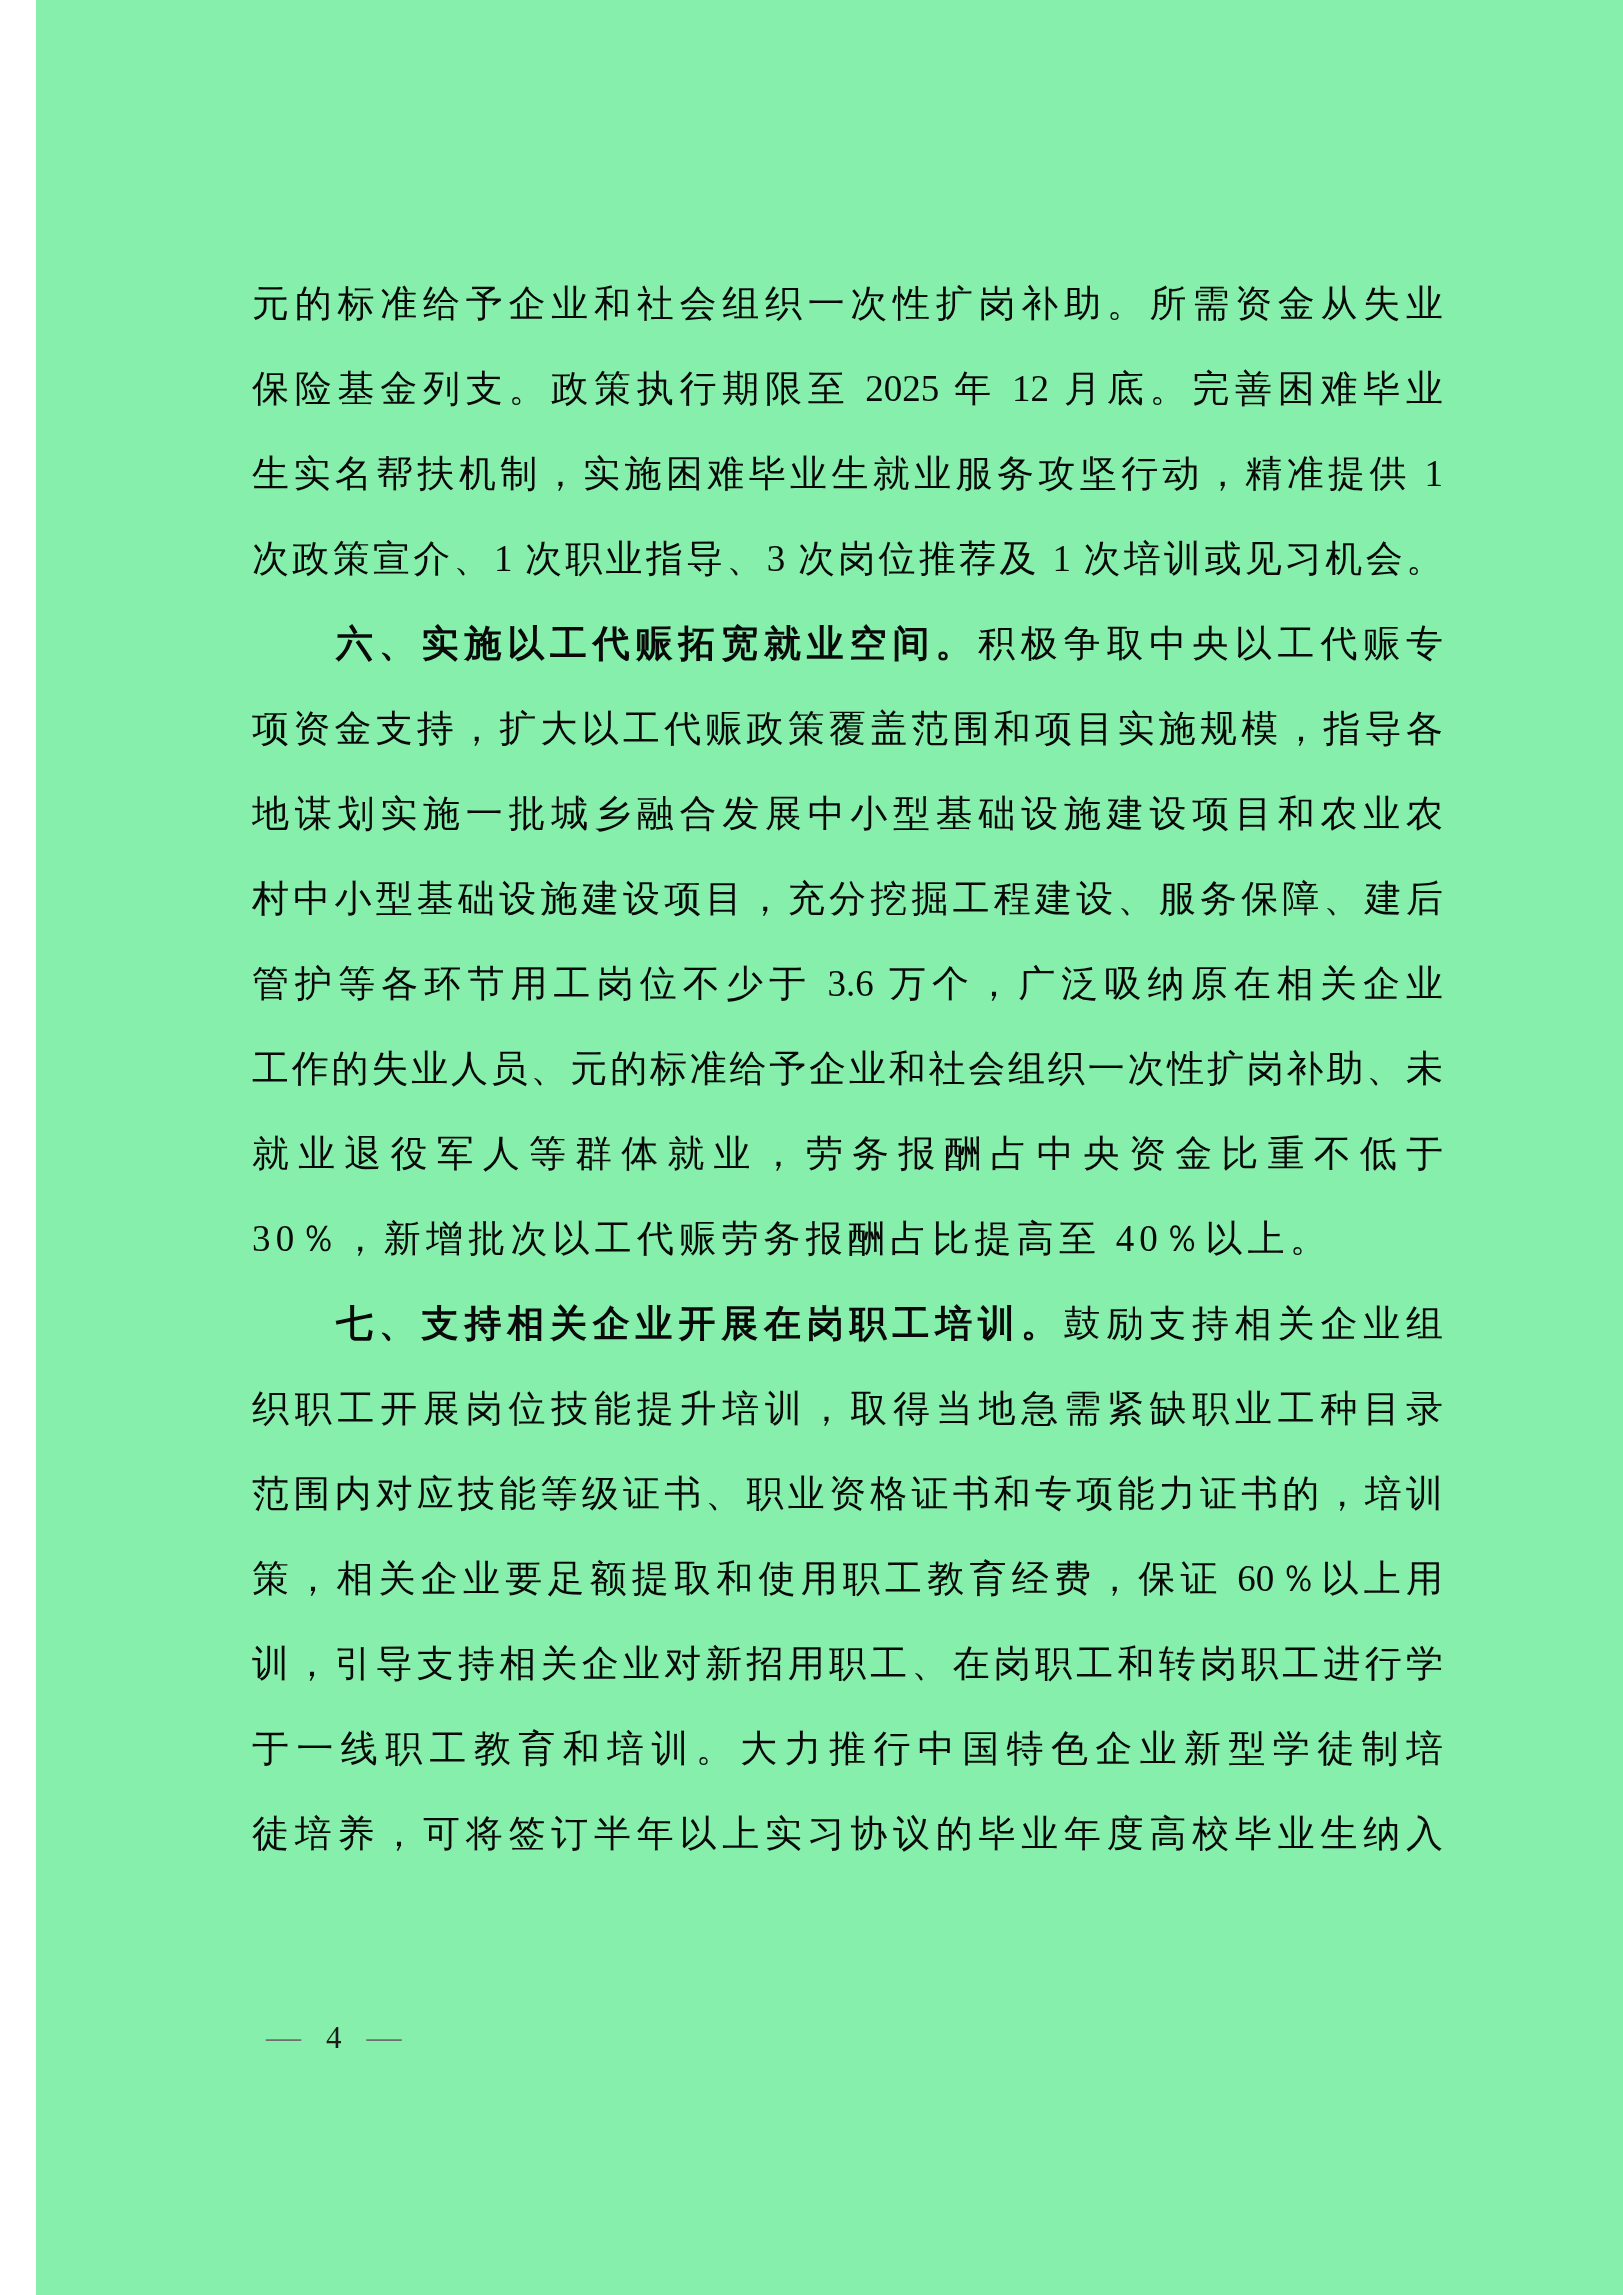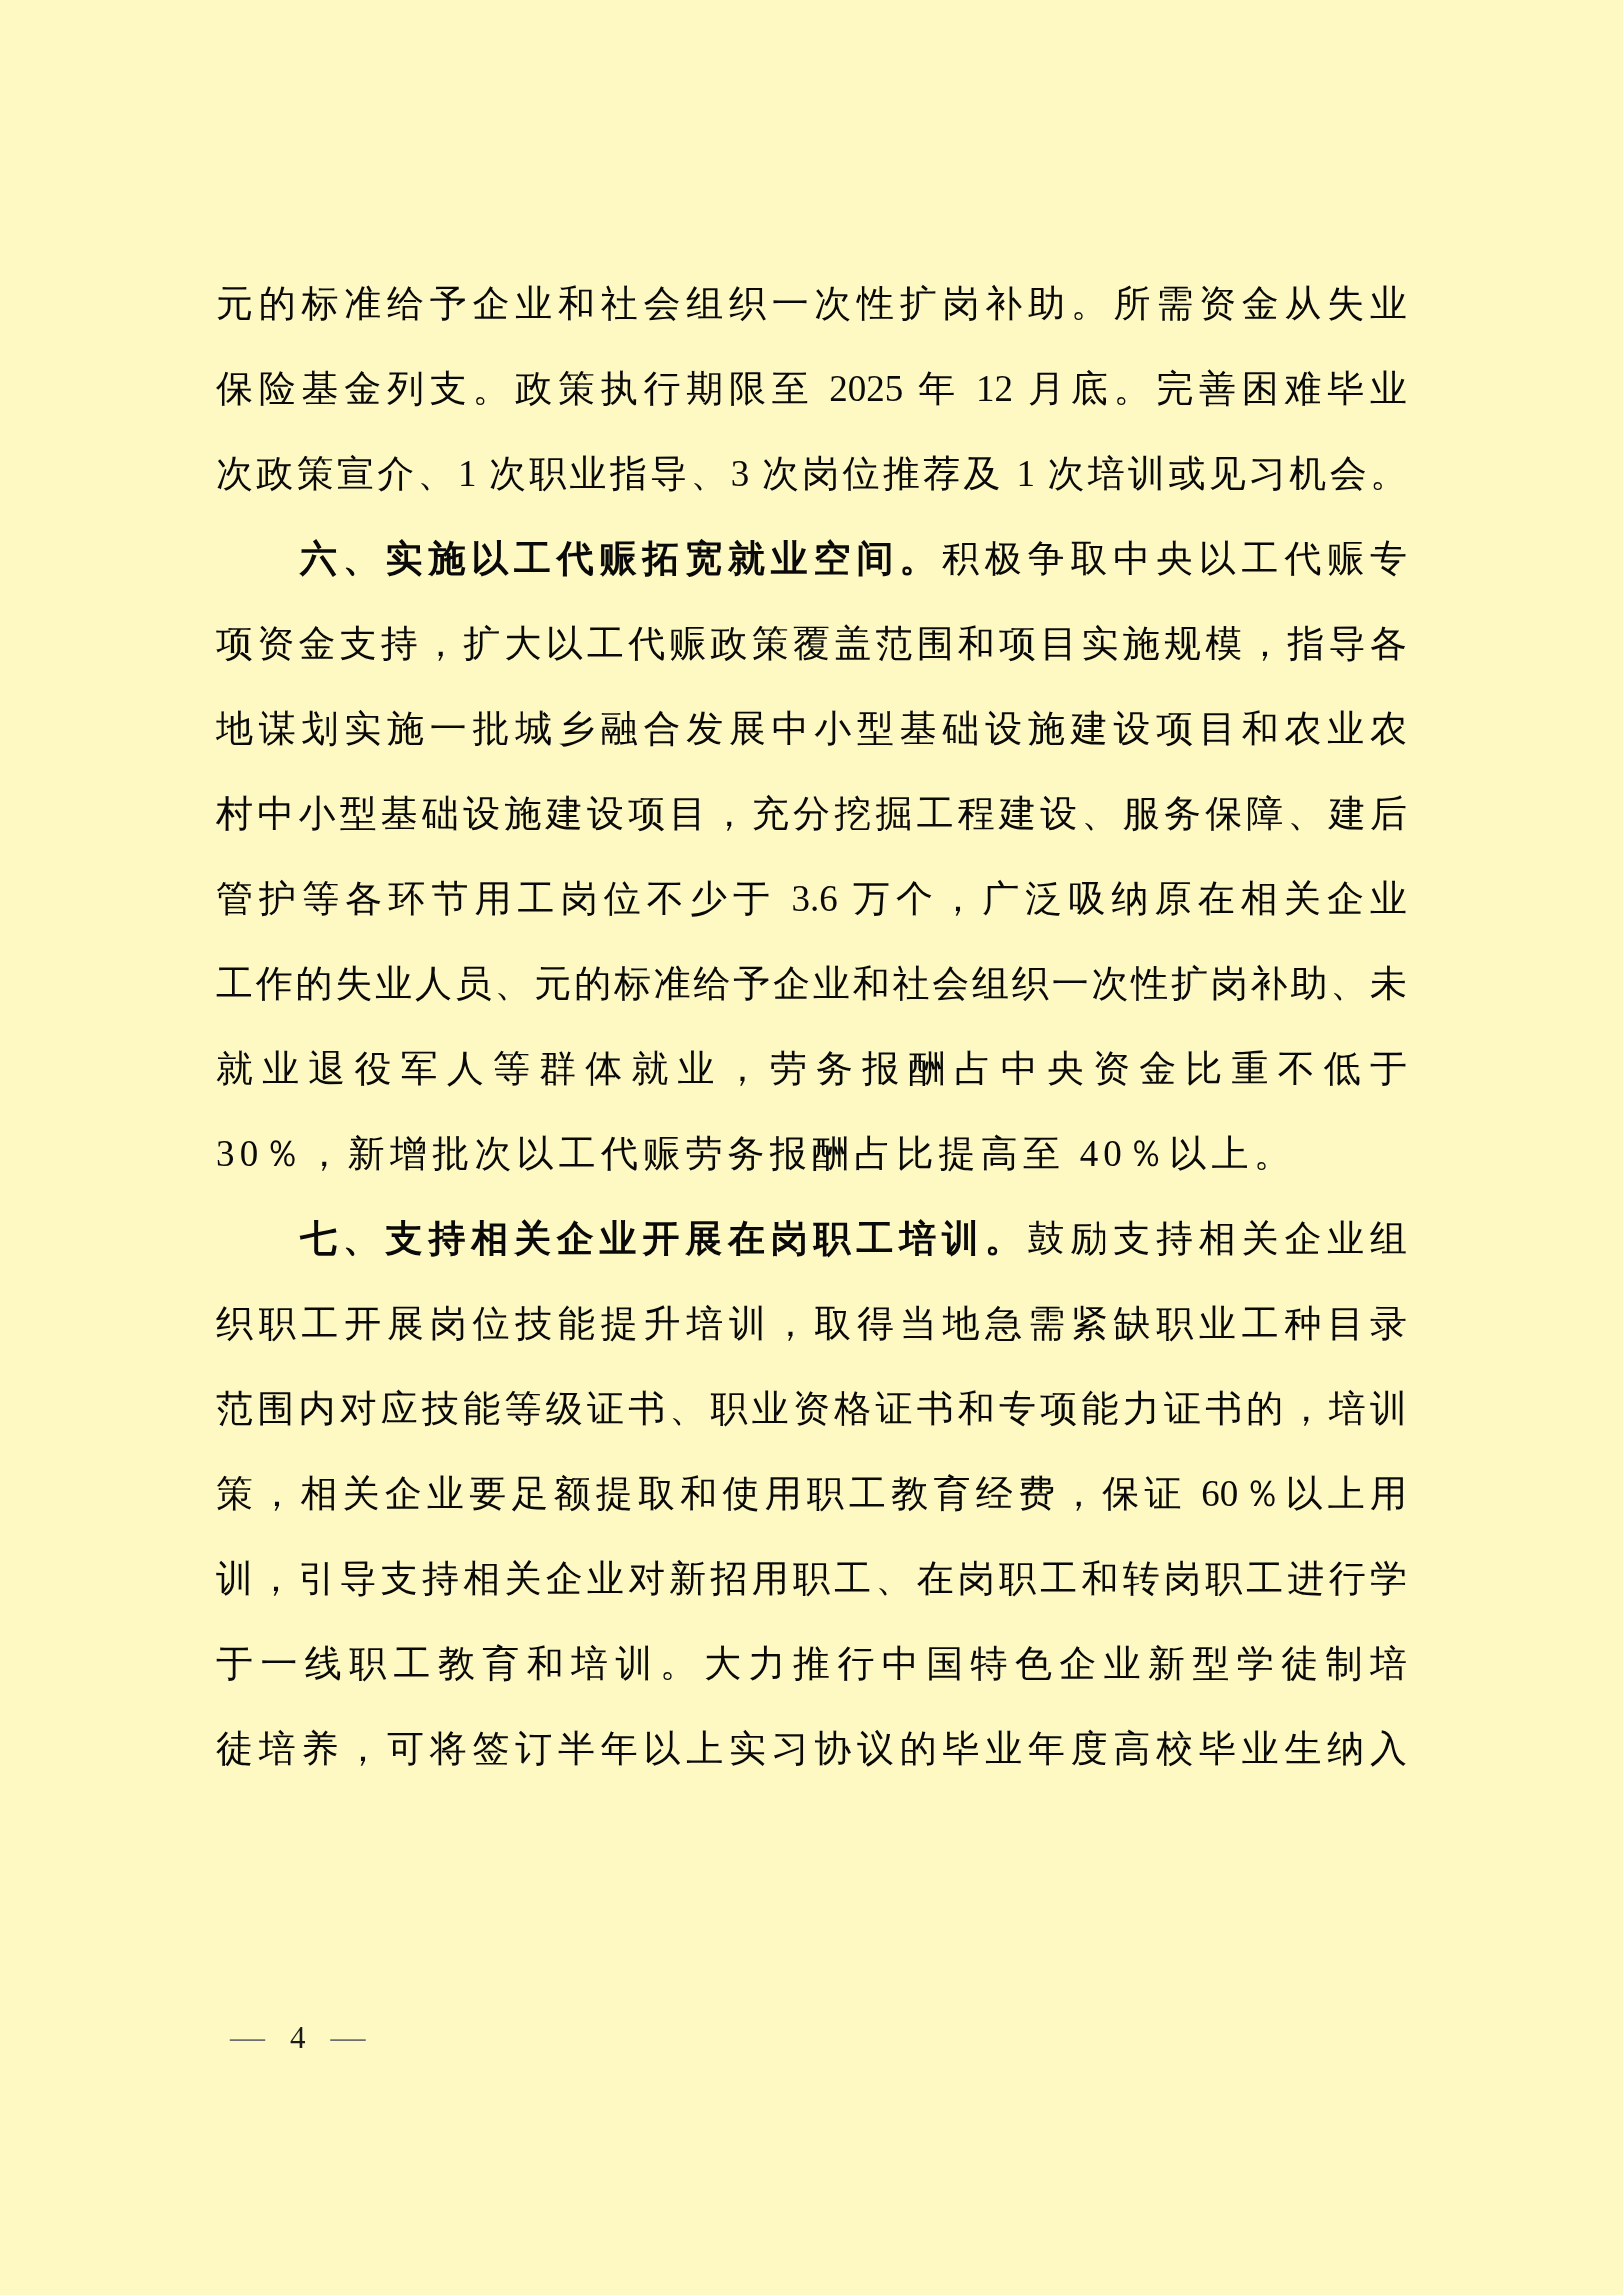--- a/index.html
+++ b/index.html
@@ -8,21 +8,22 @@
     width: 1623px;
     height: 2295px;
     background: #ffffff;
     position: relative;
     overflow: hidden;
     font-family: "Liberation Serif", "DejaVu Serif", serif;
   }
   .page {
     position: absolute;
     inset: 0;
-    background: #fef9c3;
+    background: #86efac;
+    margin-left: 36px;
   }
   .body-block {
     position: absolute;
     left: 216px;
     top: 261px;
     width: 1191px;
     color: #0a0a0a;
   }
   .line {
     font-size: 37px;
@@ -60,20 +61,21 @@
   }
 </style>
 </head>
 <body>
 
 <div class="page">
 
   <div class="body-block">
       <div class="line j"><span>元的标准给予企业和社会组织一次性扩岗补助。所需资金从失业</span></div>
       <div class="line j"><span>保险基金列支。政策执行期限至 2025 年 12 月底。完善困难毕业</span></div>
+      <div class="line j"><span>生实名帮扶机制，实施困难毕业生就业服务攻坚行动，精准提供 1</span></div>
       <div class="line j"><span>次政策宣介、1 次职业指导、3 次岗位推荐及 1 次培训或见习机会。</span></div>
       <div class="line j indent"><span class="hd">六、实施以工代赈拓宽就业空间。</span><span>积极争取中央以工代赈专</span></div>
       <div class="line j"><span>项资金支持，扩大以工代赈政策覆盖范围和项目实施规模，指导各</span></div>
       <div class="line j"><span>地谋划实施一批城乡融合发展中小型基础设施建设项目和农业农</span></div>
       <div class="line j"><span>村中小型基础设施建设项目，充分挖掘工程建设、服务保障、建后</span></div>
       <div class="line j"><span>管护等各环节用工岗位不少于 3.6 万个，广泛吸纳原在相关企业</span></div>
       <div class="line j"><span>工作的失业人员、元的标准给予企业和社会组织一次性扩岗补助、未</span></div>
       <div class="line j"><span>就业退役军人等群体就业，劳务报酬占中央资金比重不低于</span></div>
       <div class="line short"><span>30％，新增批次以工代赈劳务报酬占比提高至 40％以上。</span></div>
       <div class="line j indent"><span class="hd">七、支持相关企业开展在岗职工培训。</span><span>鼓励支持相关企业组</span></div>

